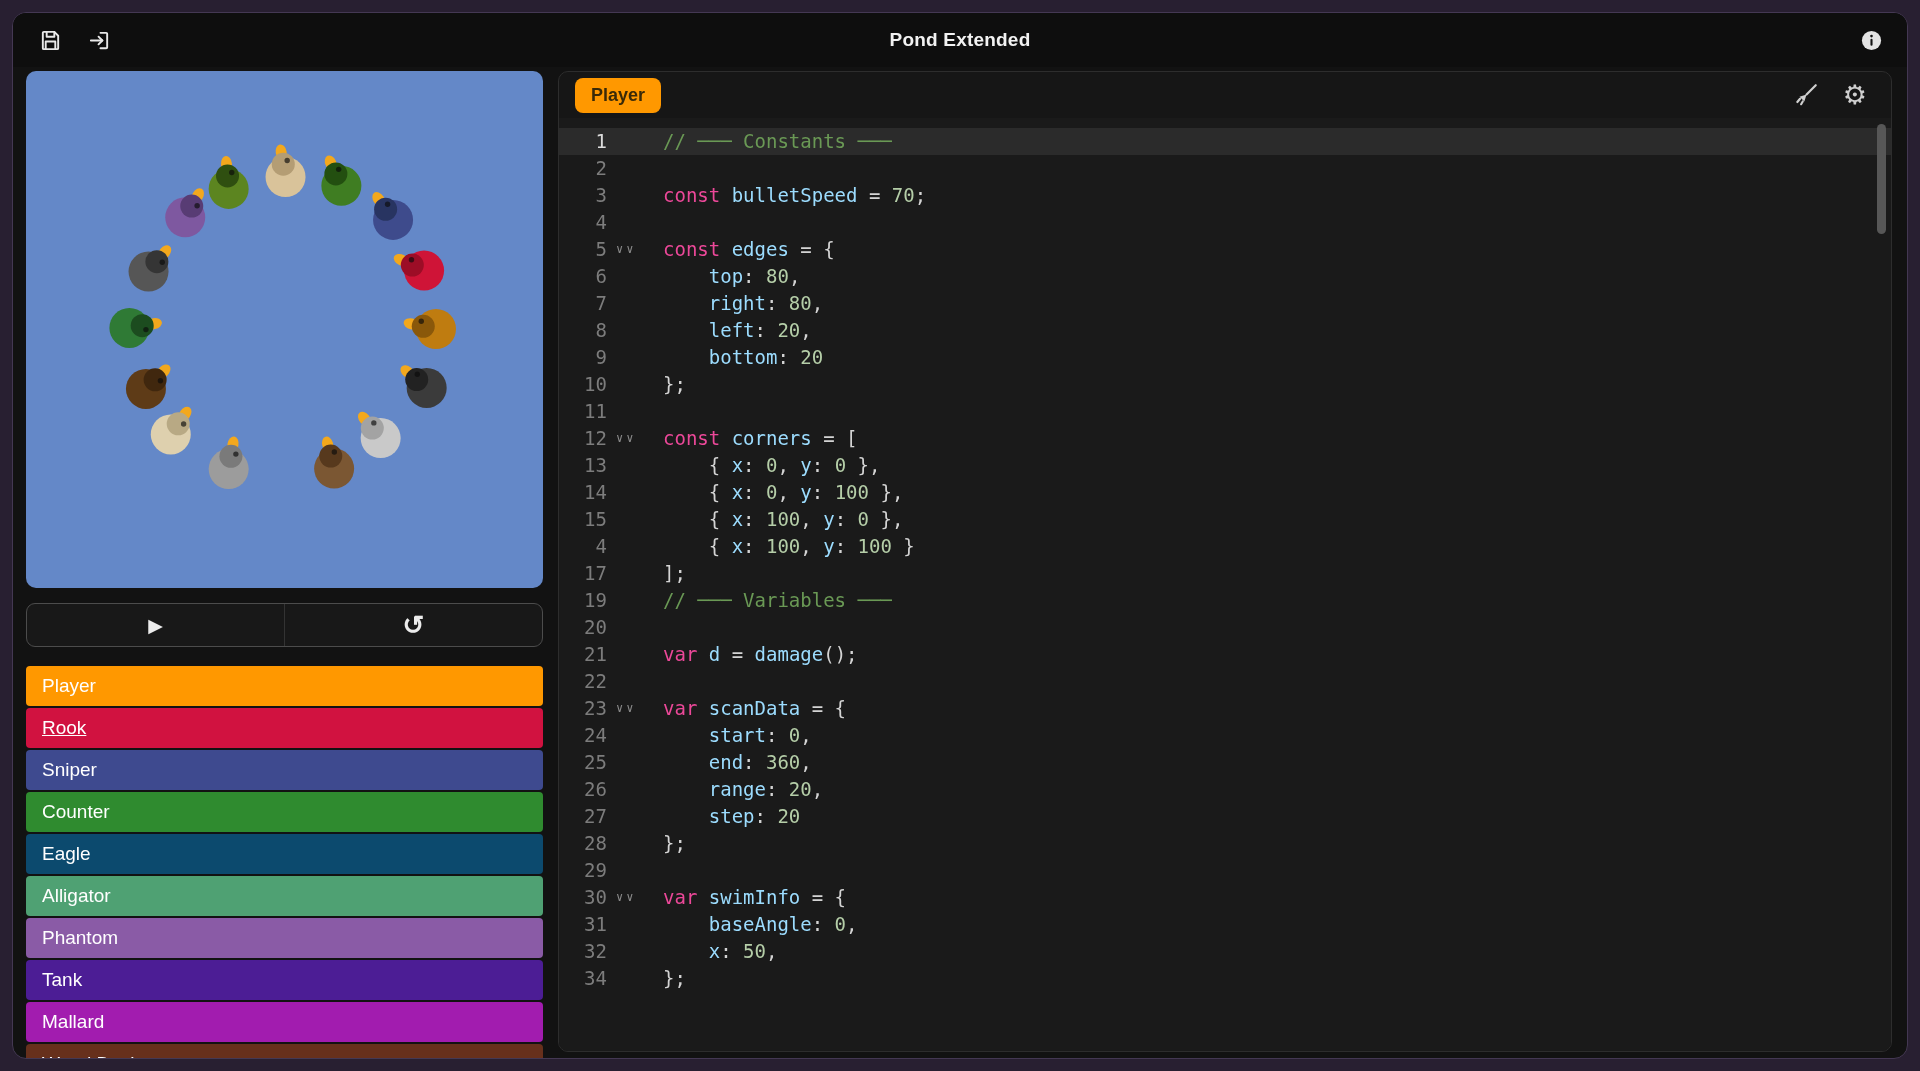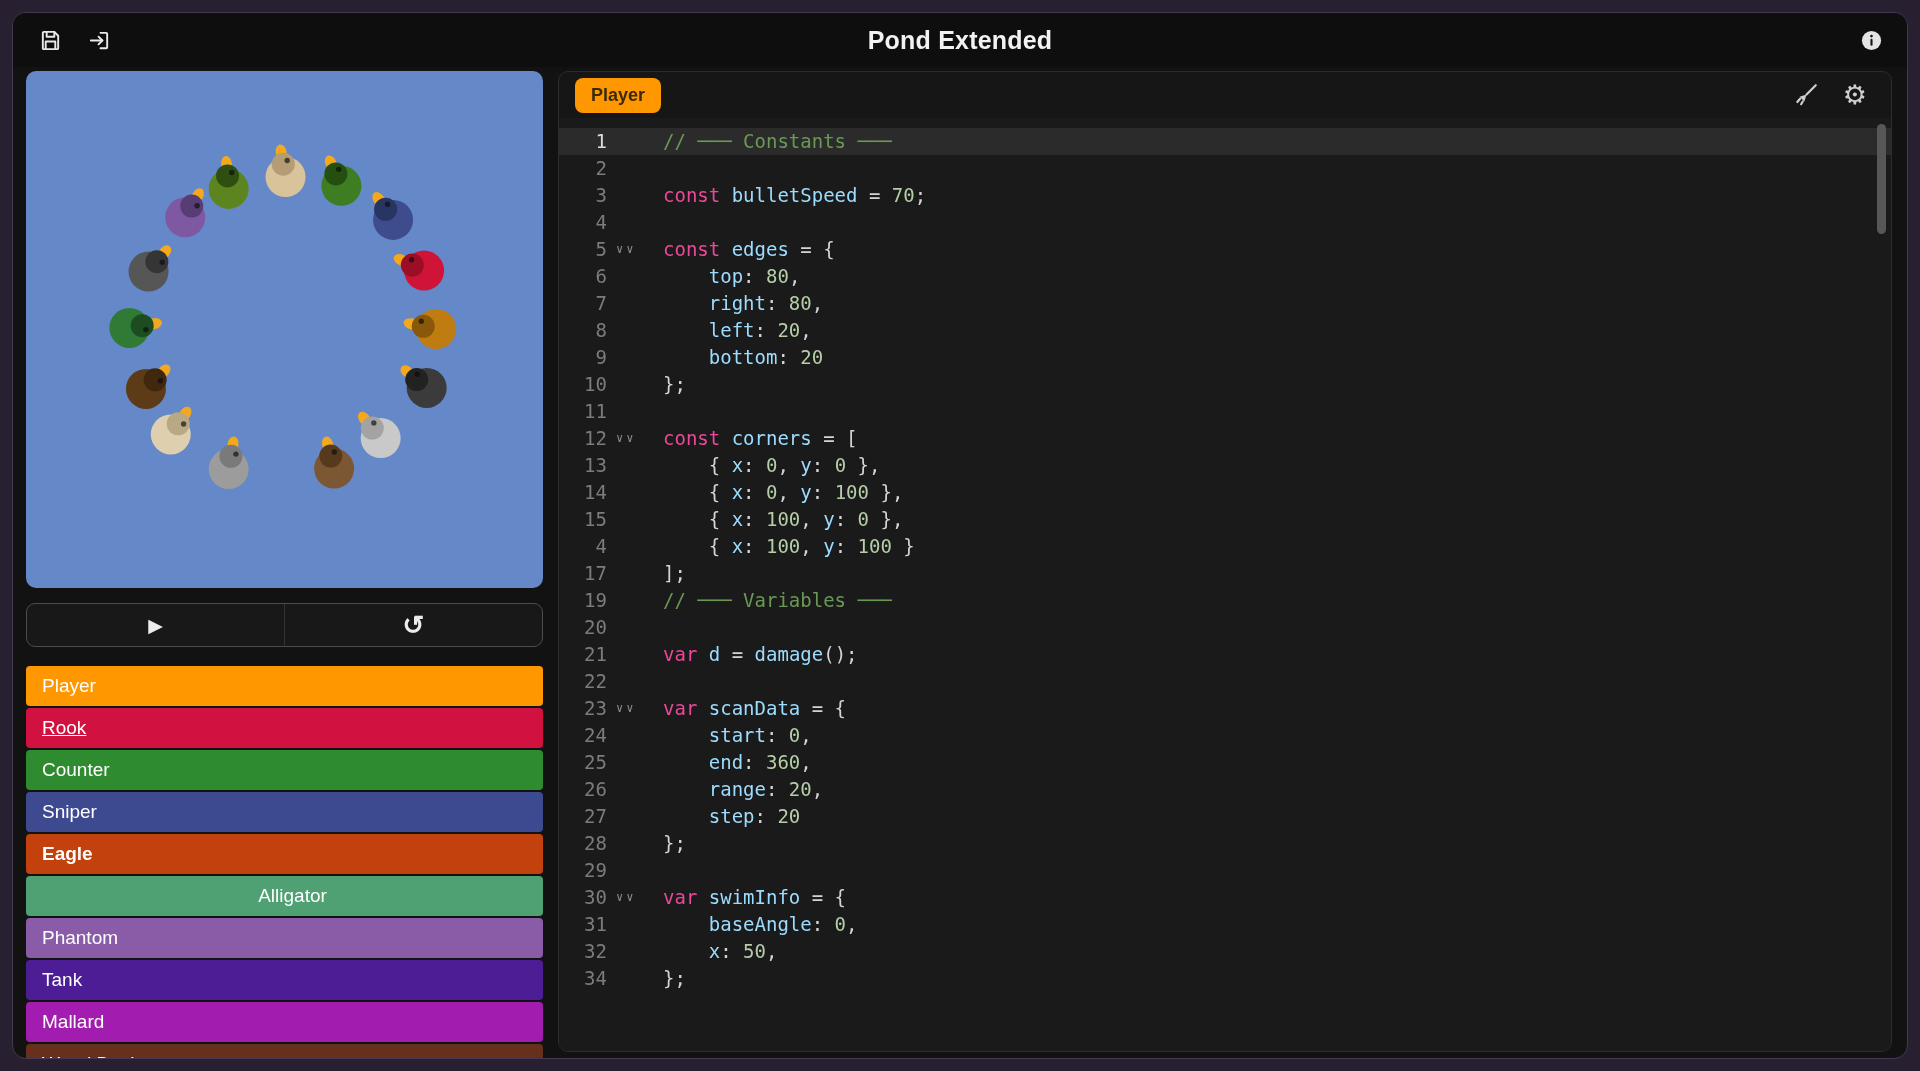--- a/index.html
+++ b/index.html
@@ -18,21 +18,21 @@
   }
   
   .header{
     position:relative;height:54px;display:flex;align-items:center;
     background:#0e0e0e;
   }
   .header-left{display:flex;align-items:center;gap:26px;margin-left:26px;}
   .icon-btn{background:none;border:0;padding:0;margin:0;cursor:pointer;display:flex;align-items:center;justify-content:center;}
   .title{
     position:absolute;left:50%;top:50%;transform:translate(-50%,-50%);
-    color:#f2f2f2;font-size:25px;font-weight:bold;letter-spacing:.2px;
+    color:#f2f2f2;font-size:19px;font-weight:bold;letter-spacing:.2px;
   }
   .header-right{margin-left:auto;margin-right:24px;display:flex;align-items:center;}
   
   .left-col{position:absolute;left:13px;top:58px;width:517px;}
   .pond{
     width:517px;height:517px;border-radius:10px;overflow:hidden;
   }
   .pond svg{display:block;width:100%;height:100%;}
   .controls{
     margin-top:15px;height:44px;
@@ -228,30 +228,30 @@
       </div>
     </div>
 
     <div class="players">
         <div class="player-row" style="background: rgb(255, 152, 0);">
           <span>Player</span>
         </div>
         <div class="player-row" style="background: rgb(209, 18, 64); text-decoration: underline;">
           <span>Rook</span>
         </div>
+        <div class="player-row" style="background: rgb(62, 74, 143);">
+          <span>Sniper</span>
+        </div>
         <div class="player-row" style="background: rgb(47, 139, 47);">
           <span>Counter</span>
         </div>
-        <div class="player-row" style="background: rgb(62, 74, 143);">
-          <span>Sniper</span>
-        </div>
-        <div class="player-row" style="background: #c2410c; font-weight: bold;">
+        <div class="player-row" style="background: #0c4a6e;">
           <span>Eagle</span>
         </div>
-        <div class="player-row" style="background: rgb(79, 161, 115); justify-content: center;">
+        <div class="player-row" style="background: rgb(79, 161, 115);">
           <span>Alligator</span>
         </div>
         <div class="player-row" style="background: rgb(138, 91, 166);">
           <span>Phantom</span>
         </div>
         <div class="player-row" style="background: #4c1d95;">
           <span>Tank</span>
         </div>
         <div class="player-row" style="background: #a21caf;">
           <span>Mallard</span>

